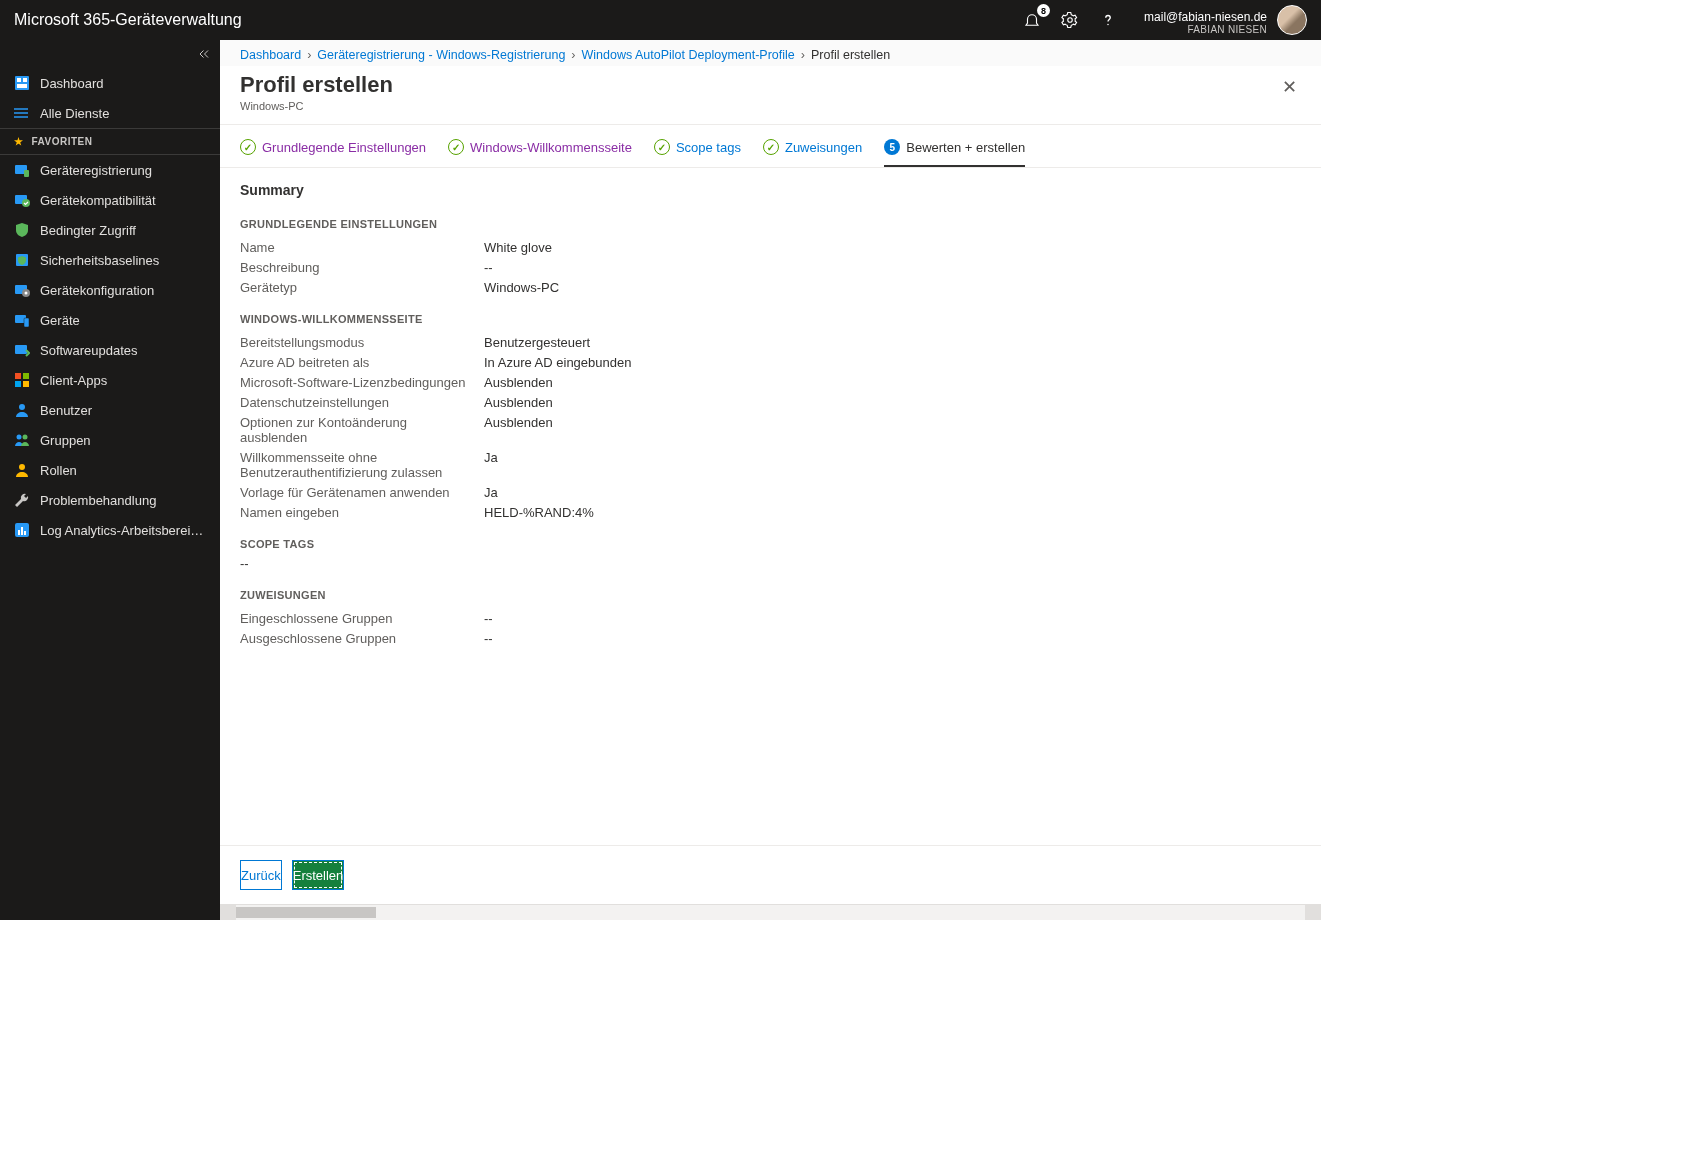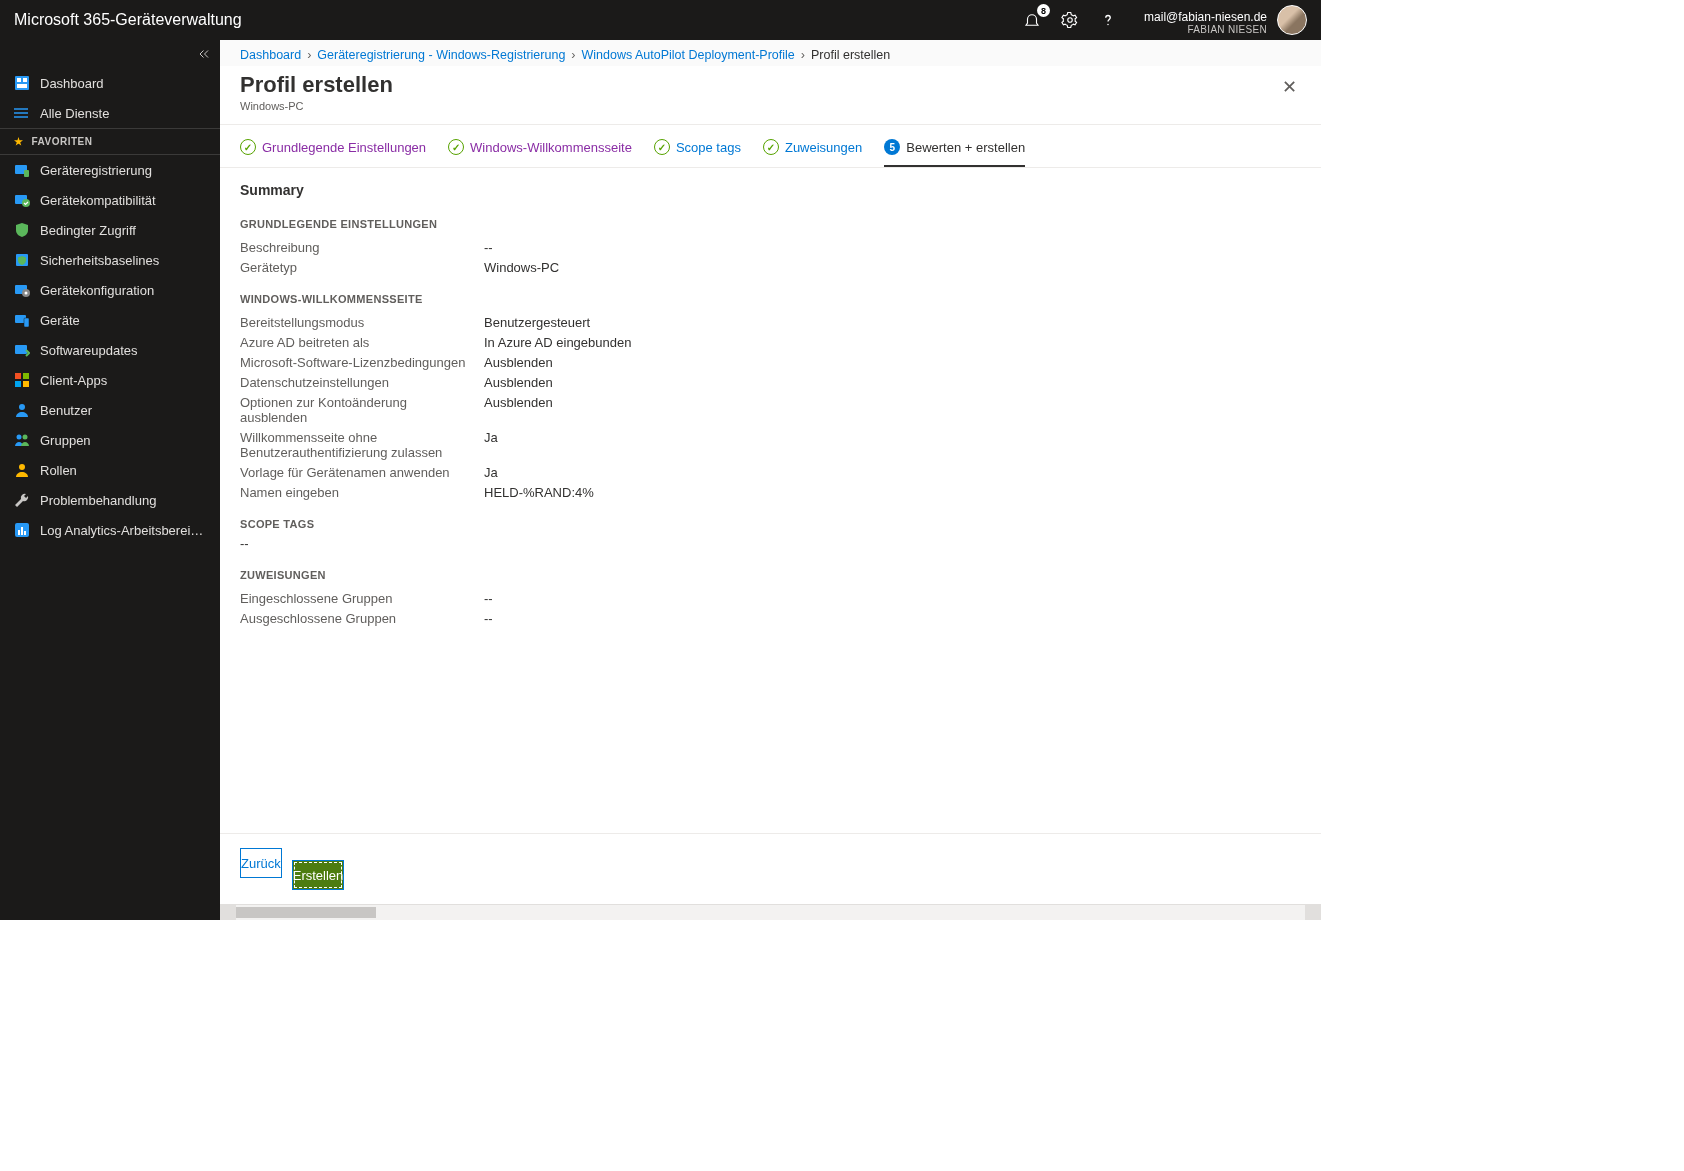--- a/index.html
+++ b/index.html
@@ -61,21 +61,21 @@
   .section-h:first-of-type{ margin-top:4px;}
   .kv-row { display: flex; margin-bottom: 5px; font-size: 13px; }
   .kv-key { width: 244px; color: #605e5c; padding-right: 8px; }
   .kv-val { color: #323130; }
   .plain-val { font-size: 13px; color:#323130; margin-top:-4px; margin-bottom:10px;}
 
   
   .footer { border-top: 1px solid #edebe9; padding: 14px 20px; display: flex; gap: 10px; }
   .btn { height: 30px; padding: 0 0; font-size: 13px; border-radius: 0; cursor: pointer; }
   .btn-secondary { background: #fff; border: 1px solid #0078d4; color: #0078d4; }
-  .btn-primary { background: #4d7c0f; border: 1px solid #0078d4; color: #fff; outline: 1px dashed #fff; outline-offset: -3px; margin-top: 12px; }
+  .btn-primary { background: #15803d; border: 1px solid #0078d4; color: #fff; outline: 1px dashed #fff; outline-offset: -3px; }
 
   
   .hscroll { height: 16px; background: #f3f2f1; border-top: 1px solid #e1dfdd; position: relative; }
   .hscroll::before, .hscroll::after { content: ""; position: absolute; top: 0; bottom: 0; width: 16px; background: #e1dfdd; }
   .hscroll::before { left: 0; }
   .hscroll::after { right: 0; }
   .hscroll .thumb { position:absolute; left:16px; top:2px; bottom:2px; width:140px; background:#c8c6c4; }
 
   svg { display: block; }
 </style>
@@ -319,20 +319,24 @@
           <span class="tab-label">Bewerten + erstellen</span>
         </div>
       </div>
 
       <div class="content">
         <div class="summary-h">Summary</div>
 
         <div class="section-h">GRUNDLEGENDE EINSTELLUNGEN</div>
         <div id="s1">
             <div class="kv-row">
+              <div class="kv-key">Name</div>
+              <div class="kv-val">White glove</div>
+            </div>
+            <div class="kv-row">
               <div class="kv-key">Beschreibung</div>
               <div class="kv-val">--</div>
             </div>
             <div class="kv-row">
               <div class="kv-key">Gerätetyp</div>
               <div class="kv-val">Windows-PC</div>
             </div>
           </div>
 
         <div class="section-h">WINDOWS-WILLKOMMENSSEITE</div>

